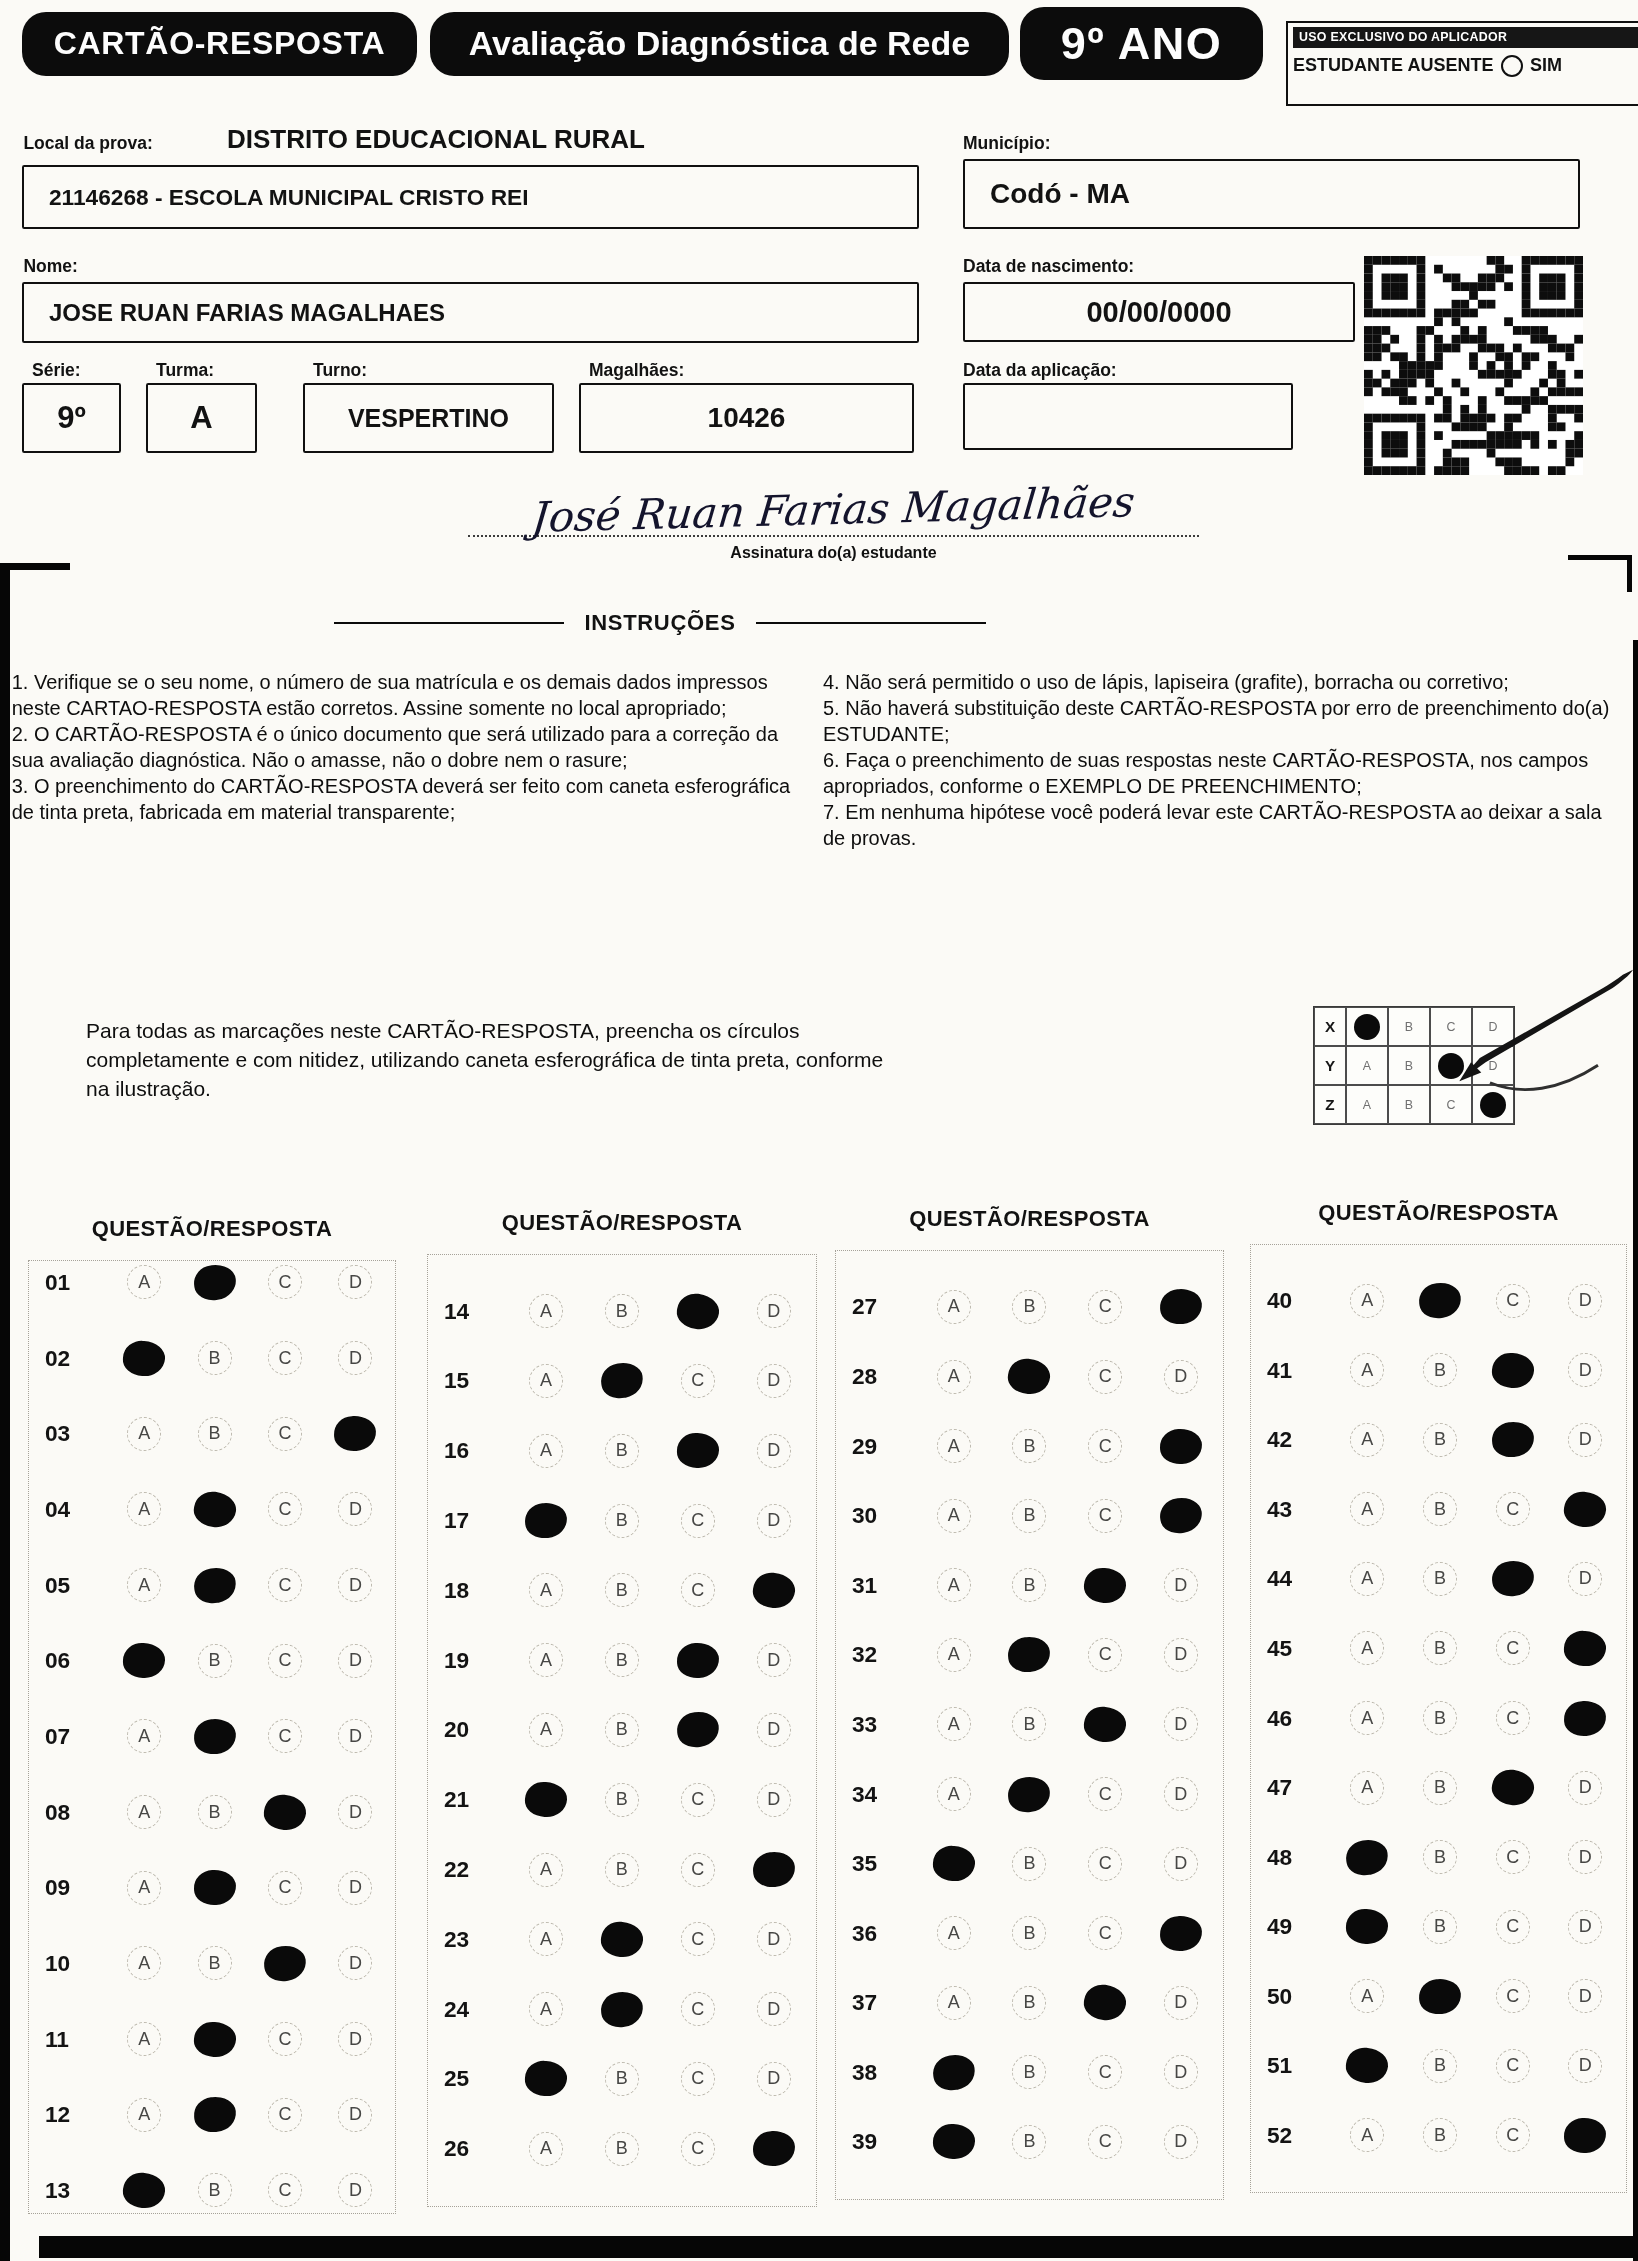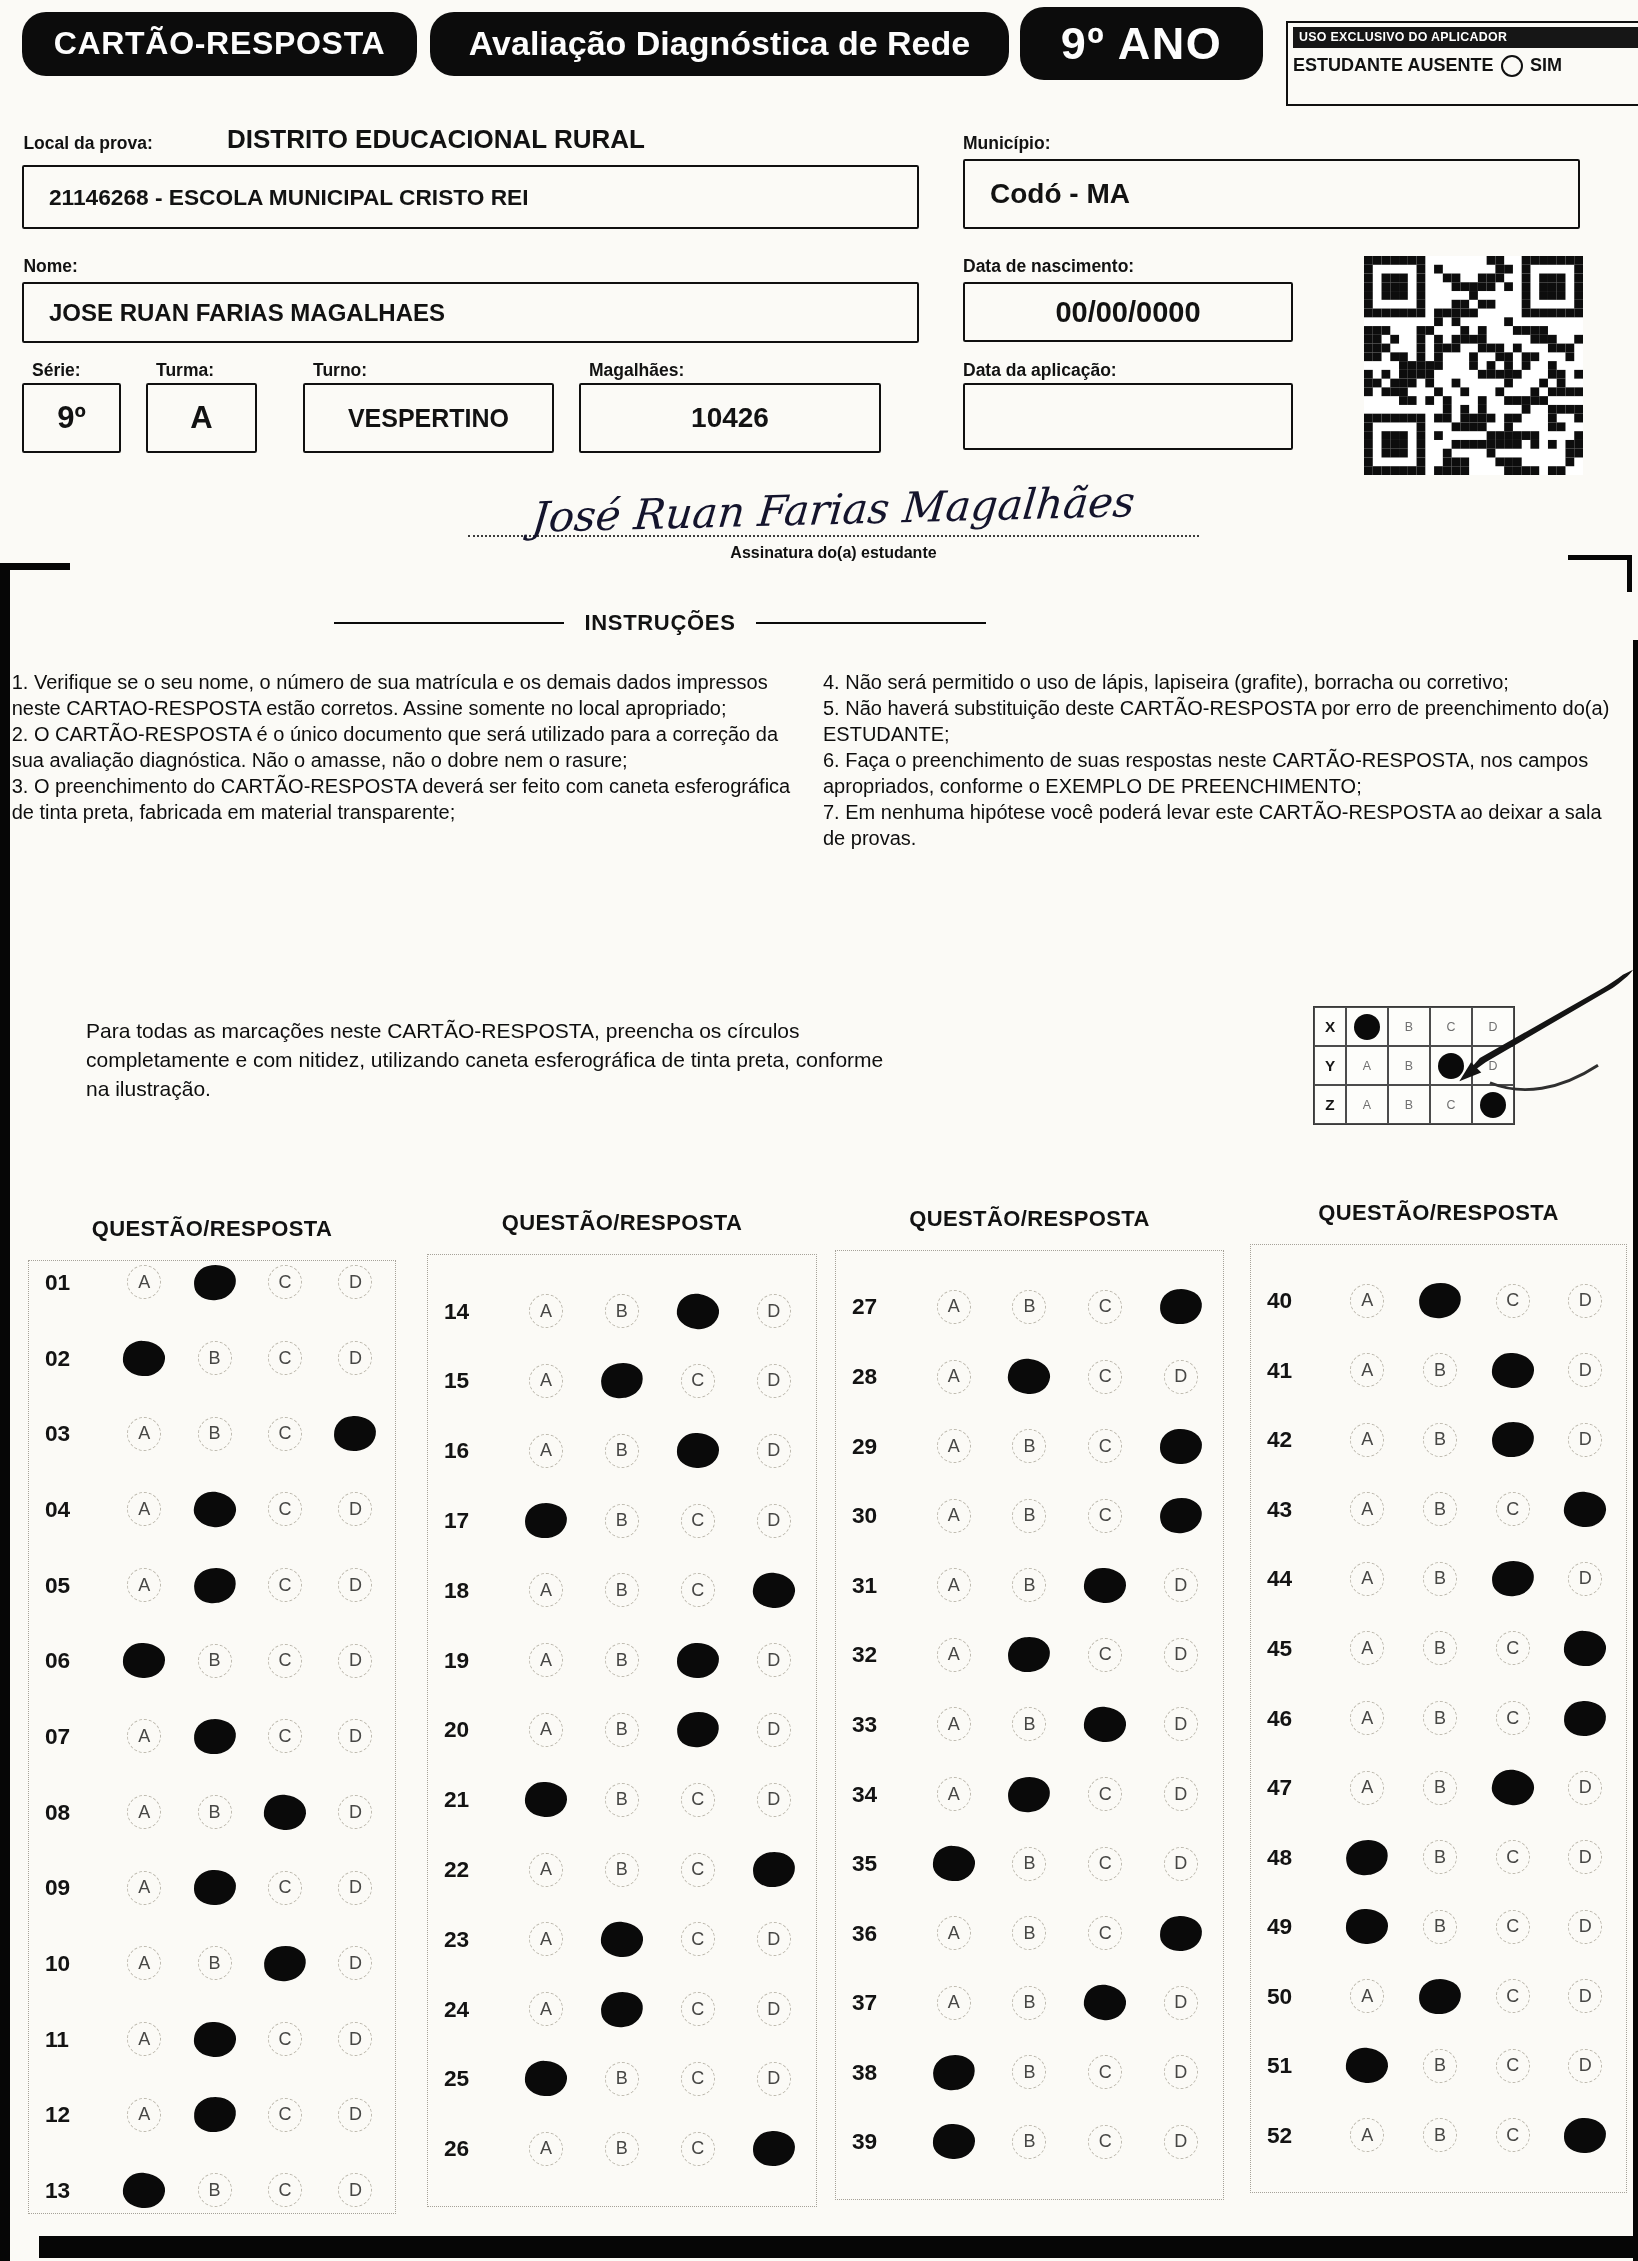--- a/index.html
+++ b/index.html
@@ -90,21 +90,21 @@
 
   <div class="abs fbox pad" style="left:22px; top:165px; width:897px; height:64px; font-size:22.7px;">21146268 - ESCOLA MUNICIPAL CRISTO REI</div>
 
   <div class="abs field-label" style="left:963px; top:133px;">Município:</div>
   <div class="abs fbox pad" style="left:963px; top:159px; width:617px; height:70px; font-size:28px;">Codó - MA</div>
 
   <div class="abs field-label" style="left:23.4px; top:256px;">Nome:</div>
   <div class="abs fbox pad" style="left:22px; top:282px; width:897px; height:61px; font-size:24px;">JOSE RUAN FARIAS MAGALHAES</div>
 
   <div class="abs field-label" style="left:963px; top:256px;">Data de nascimento:</div>
-  <div class="abs fbox center" style="left:963px; top:282px; width:330px; height:60px; font-size:29px;">00/00/0000</div>
+  <div class="abs fbox center" style="left:963px; top:282px; width:392px; height:60px; font-size:29px;">00/00/0000</div>
 
   <div class="abs qr-wrap" style="left:1364px; top:256px;"><svg xmlns="http://www.w3.org/2000/svg" width="219" height="219" viewBox="0 0 300 300">
         <rect width="300" height="300" fill="#ffffff"></rect>
         <rect x="0" y="0" width="12" height="12" fill="#0d0d0d"></rect>
         <rect x="12" y="0" width="12" height="12" fill="#0d0d0d"></rect>
         <rect x="24" y="0" width="12" height="12" fill="#0d0d0d"></rect>
         <rect x="36" y="0" width="12" height="12" fill="#0d0d0d"></rect>
         <rect x="48" y="0" width="12" height="12" fill="#0d0d0d"></rect>
         <rect x="60" y="0" width="12" height="12" fill="#0d0d0d"></rect>
         <rect x="72" y="0" width="12" height="12" fill="#0d0d0d"></rect>
@@ -406,21 +406,21 @@
   <div class="abs field-label" style="left:32px; top:360px;">Série:</div>
   <div class="abs fbox center" style="left:22px; top:383px; width:99px; height:70px; font-size:31px;">9º</div>
 
   <div class="abs field-label" style="left:156px; top:360px;">Turma:</div>
   <div class="abs fbox center" style="left:146px; top:383px; width:111px; height:70px; font-size:31px;">A</div>
 
   <div class="abs field-label" style="left:313px; top:360px;">Turno:</div>
   <div class="abs fbox center" style="left:303px; top:383px; width:251px; height:70px; font-size:25px;">VESPERTINO</div>
 
   <div class="abs field-label" style="left:589px; top:360px;">Magalhães:</div>
-  <div class="abs fbox center" style="left:579px; top:383px; width:302px; height:70px; font-size:28px;">10426</div>
+  <div class="abs fbox center" style="left:579px; top:383px; width:335px; height:70px; font-size:28px;">10426</div>
 
   <div class="abs field-label" style="left:963px; top:360px;">Data da aplicação:</div>
   <div class="abs fbox" style="left:963px; top:383px; width:330px; height:67px;"></div>
 
   <div class="abs sig-wrap">
     <div class="sig-line"></div>
     <div class="sig-script">José  Ruan  Farias  Magalhães</div>
     <div class="sig-caption">Assinatura do(a) estudante</div>
   </div>
 

